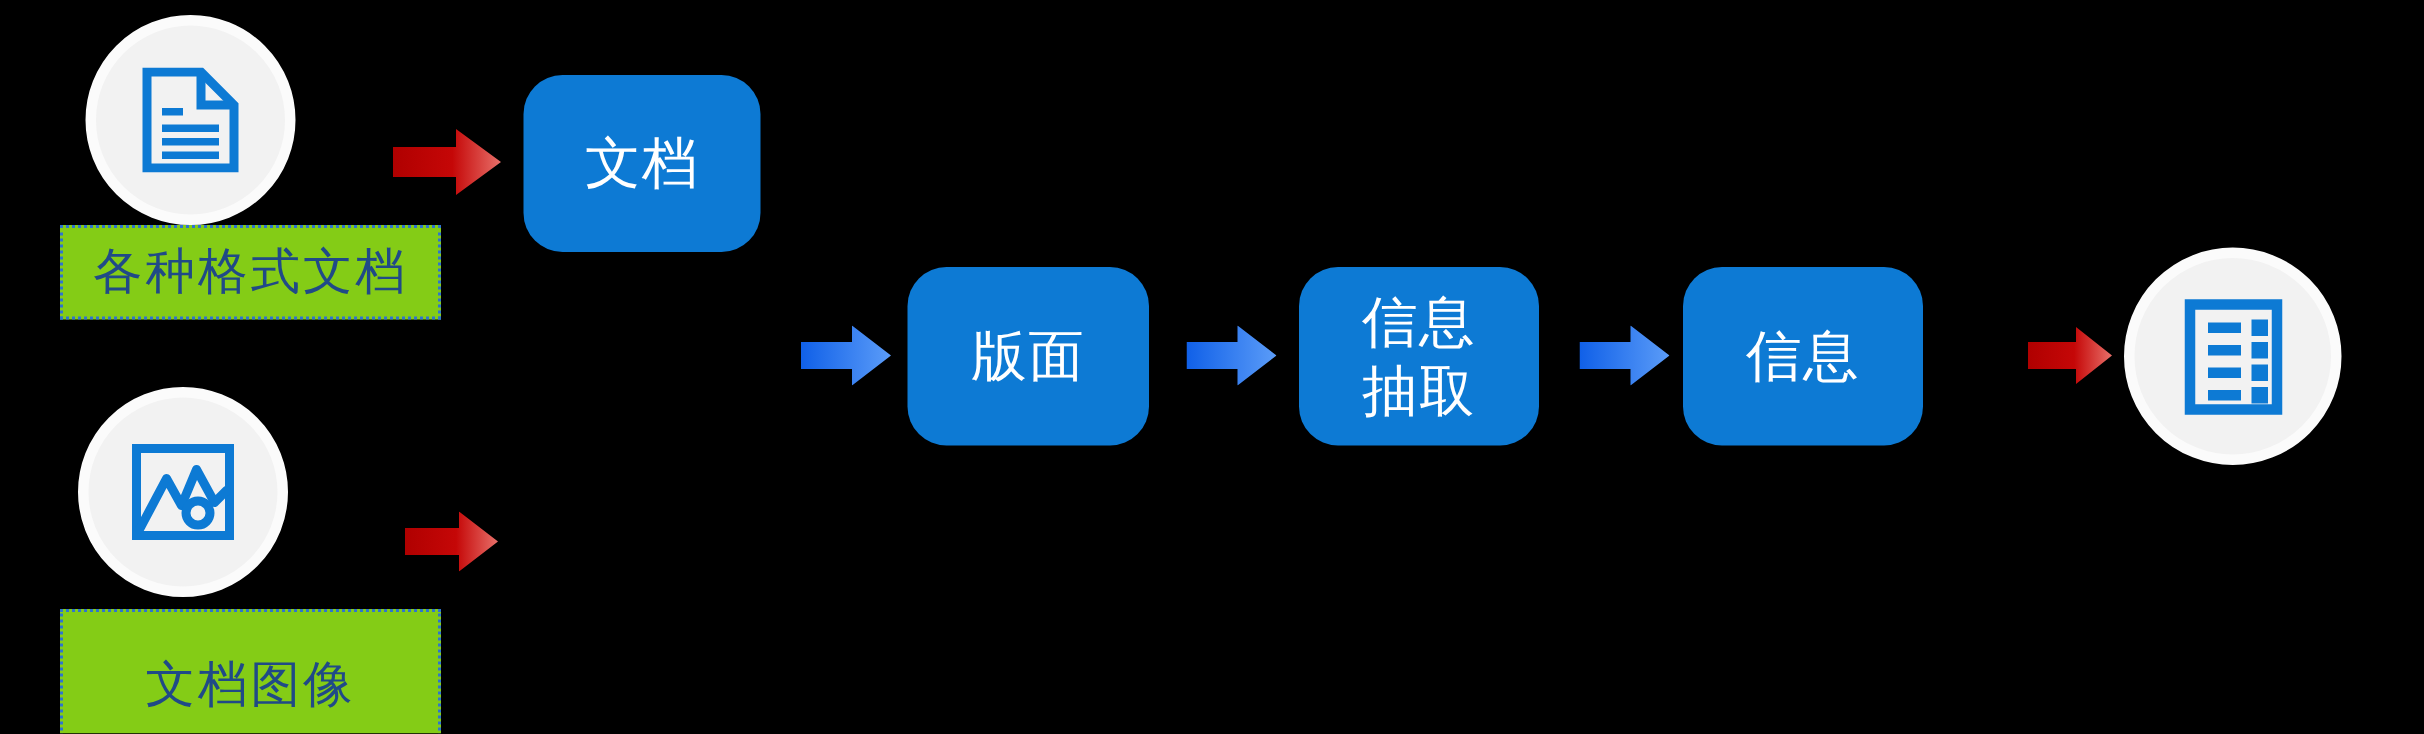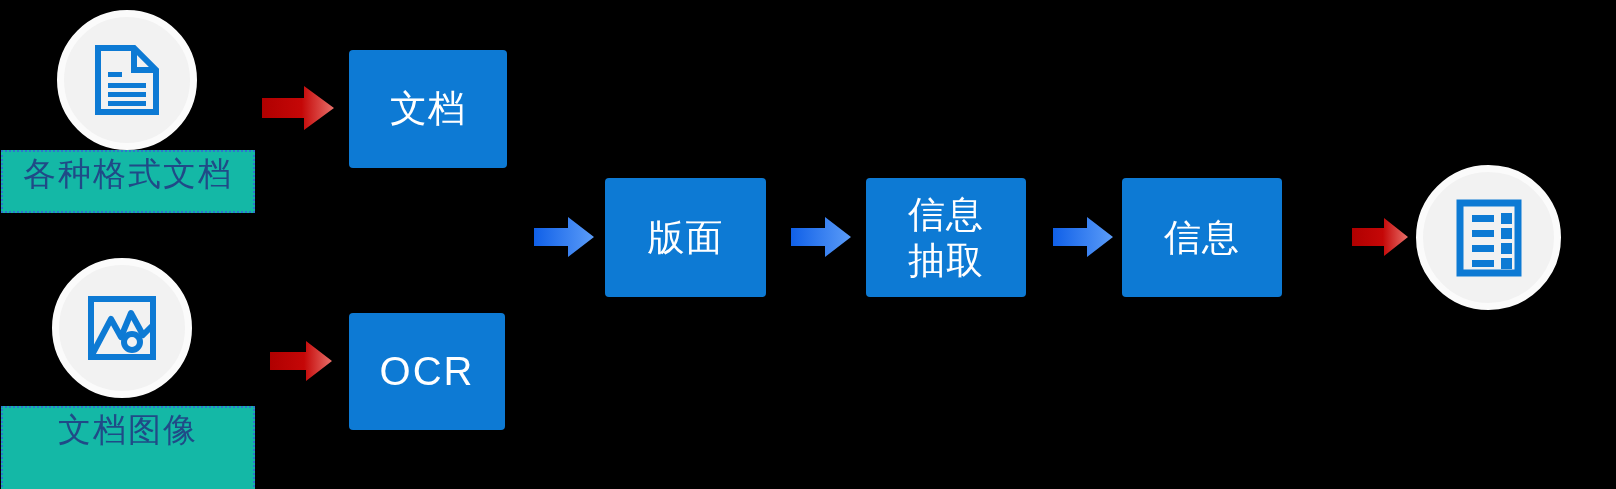--- a/index.html
+++ b/index.html
@@ -27,37 +27,38 @@
     box-sizing: border-box;
     display: flex;
     align-items: center;
     justify-content: center;
   }
   .icon-circle svg { display: block; }
 
   
   .caption-chip {
     position: absolute;
-    background: #14b8a6;
+    background: #84cc16;
     border: 2px dotted #2f74d0;
     box-sizing: border-box;
     display: flex;
-    align-items: flex-start;
+    align-items: center;
     justify-content: center;
     color: #204a87;
     font-size: 33px;
     letter-spacing: 2px;
     white-space: nowrap;
+    margin-left: 39px;
   }
 
   
   .proc-box {
     position: absolute;
     background: #0d7ad4;
-    border-radius: 4px;
+    border-radius: 26px;
     box-sizing: border-box;
     display: flex;
     flex-direction: column;
     align-items: center;
     justify-content: center;
     color: #ffffff;
     font-size: 37px;
     line-height: 1.22;
     letter-spacing: 1px;
     text-align: center;
@@ -128,23 +129,20 @@
         </linearGradient>
       </defs>
       <path d="M0 11 H36 V0 L62 20 L36 40 V29 H0 Z" fill="url(#redgrad2)"></path>
     </svg>
   </div>
 
   <div class="proc-box" style="left:349px; top:50px; width:158px; height:118px;">
     <span class="line">文档</span>
   </div>
 
-  <div class="proc-box latin" style="left:349px; top:313px; width:156px; height:117px;">
-    <span class="line">OCR</span>
-  </div>
 
   <div class="arrow" style="left:534px; top:217px; width:60px; height:40px;">
     <svg viewBox="0 0 60 40" preserveAspectRatio="none">
       <defs>
         <linearGradient id="bluegrad1" x1="0" y1="0" x2="1" y2="0">
           <stop offset="0%" stop-color="#1060e8"></stop>
           <stop offset="100%" stop-color="#5b9cf8"></stop>
         </linearGradient>
       </defs>
       <path d="M0 11 H34 V0 L60 20 L34 40 V29 H0 Z" fill="url(#bluegrad1)"></path>

